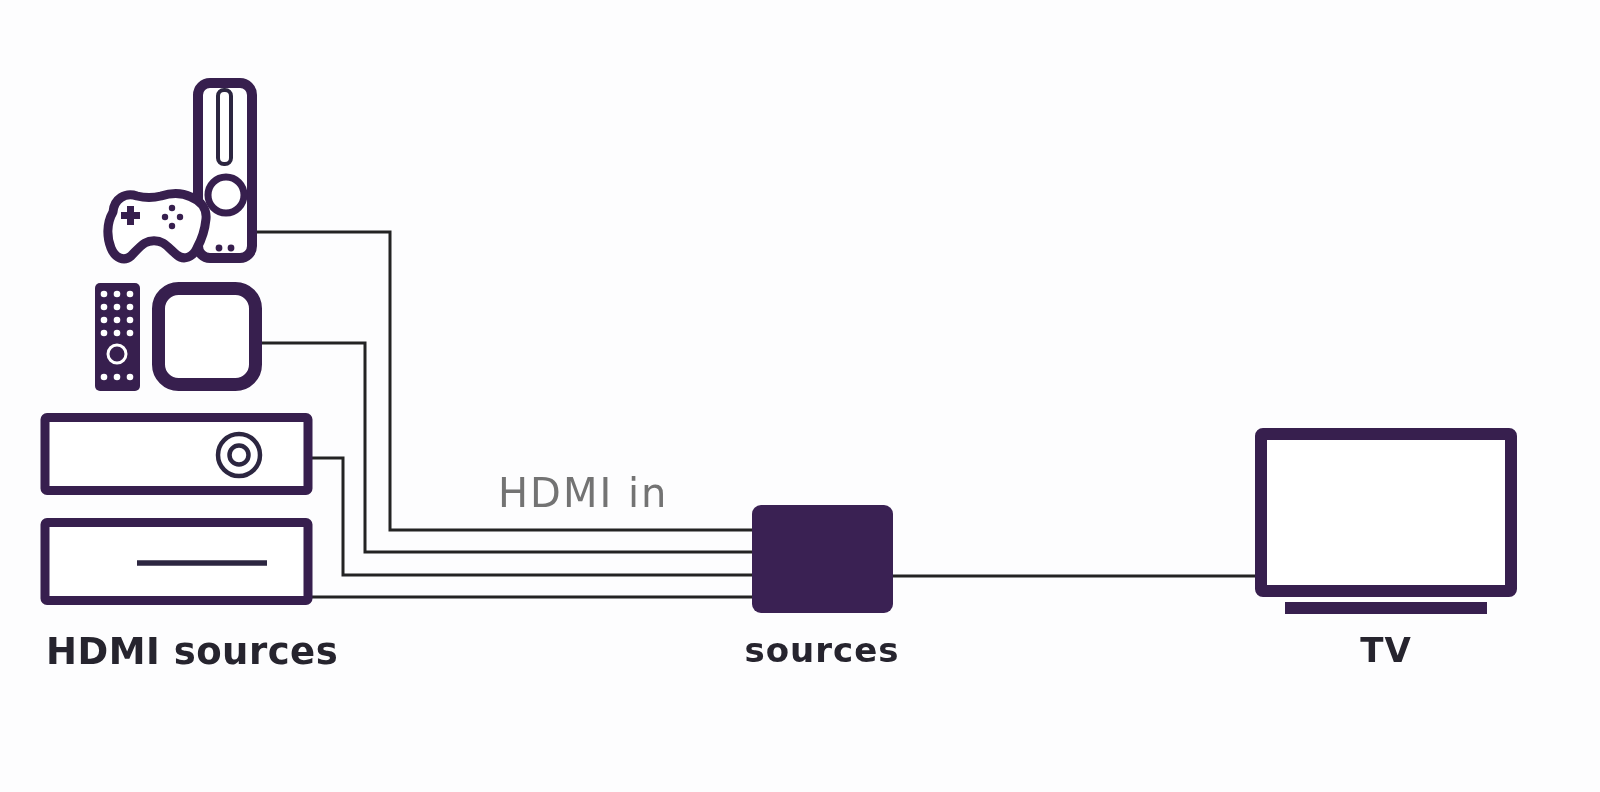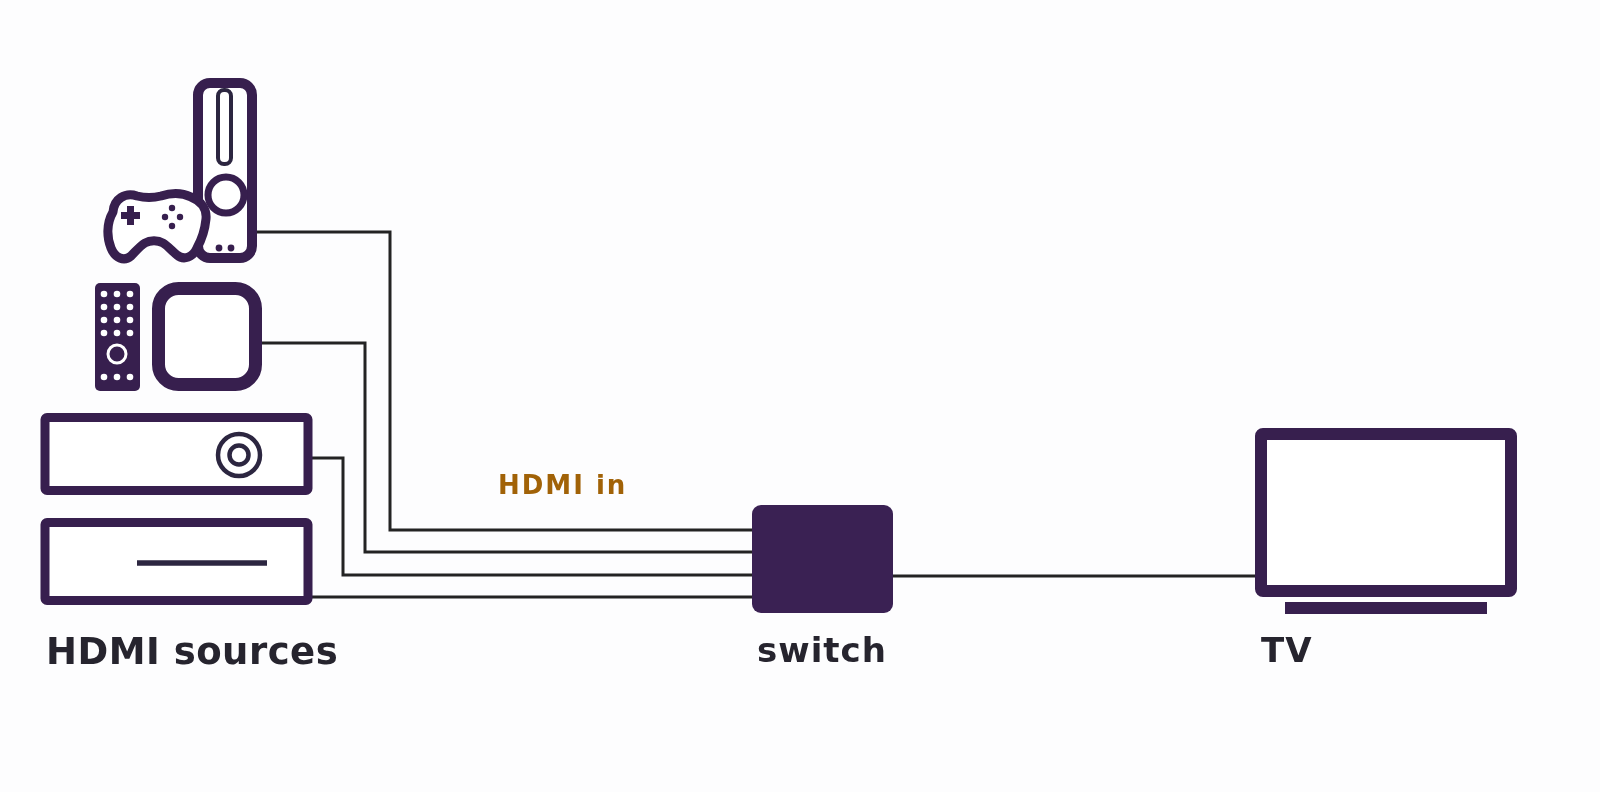--- a/index.html
+++ b/index.html
@@ -16,22 +16,22 @@
   .purple-stroke{stroke:#371f4e;fill:#ffffff;}
   .purple-fill{fill:#371f4e;}
   .white-fill{fill:#ffffff;}
   .detail-stroke{stroke:#2c2640;fill:none;}
   .wire{fill:none;stroke-width:3;}
 
   .label{position:absolute;color:#26242e;}
   .label-bold{font-weight:700;font-size:34px;letter-spacing:1px;}
   .sources-label{left:46px;top:630px;font-size:37px;font-weight:700;letter-spacing:0.5px;}
   .switch-label{left:722px;top:630px;width:200px;text-align:center;}
-  .tv-label{left:1261px;top:630px;width:250px;text-align:left;}
-  .wire-label{position:absolute;color:#a16207;font-size:26px;font-weight:700;letter-spacing:2px;}
+  .tv-label{left:1261px;top:630px;width:250px;text-align:center;}
+  .wire-label{position:absolute;color:#737373;font-size:40px;font-weight:400;letter-spacing:2px;}
   .hdmi-in-label{left:498px;top:470px;}
   .hdmi-out-label{left:986px;top:486px;}
 </style>
 </head>
 <body>
 
 <div class="stage">
 
   <svg width="1600" height="792" viewBox="0 0 1600 792">
 
@@ -118,16 +118,16 @@
       <rect class="purple-stroke" x="1261" y="434" width="250" height="157" rx="2" stroke-width="12"></rect>
       <rect class="purple-fill" x="1285" y="602" width="202" height="12"></rect>
     </g>
   </svg>
 
   <div class="label sources-label">HDMI sources</div>
 
   <div class="wire-label hdmi-in-label">HDMI in</div>
 
 
-  <div class="label label-bold switch-label">switch</div>
+  <div class="label label-bold switch-label">sources</div>
 
   <div class="label label-bold tv-label">TV</div>
 </div>
 
 </body></html>

